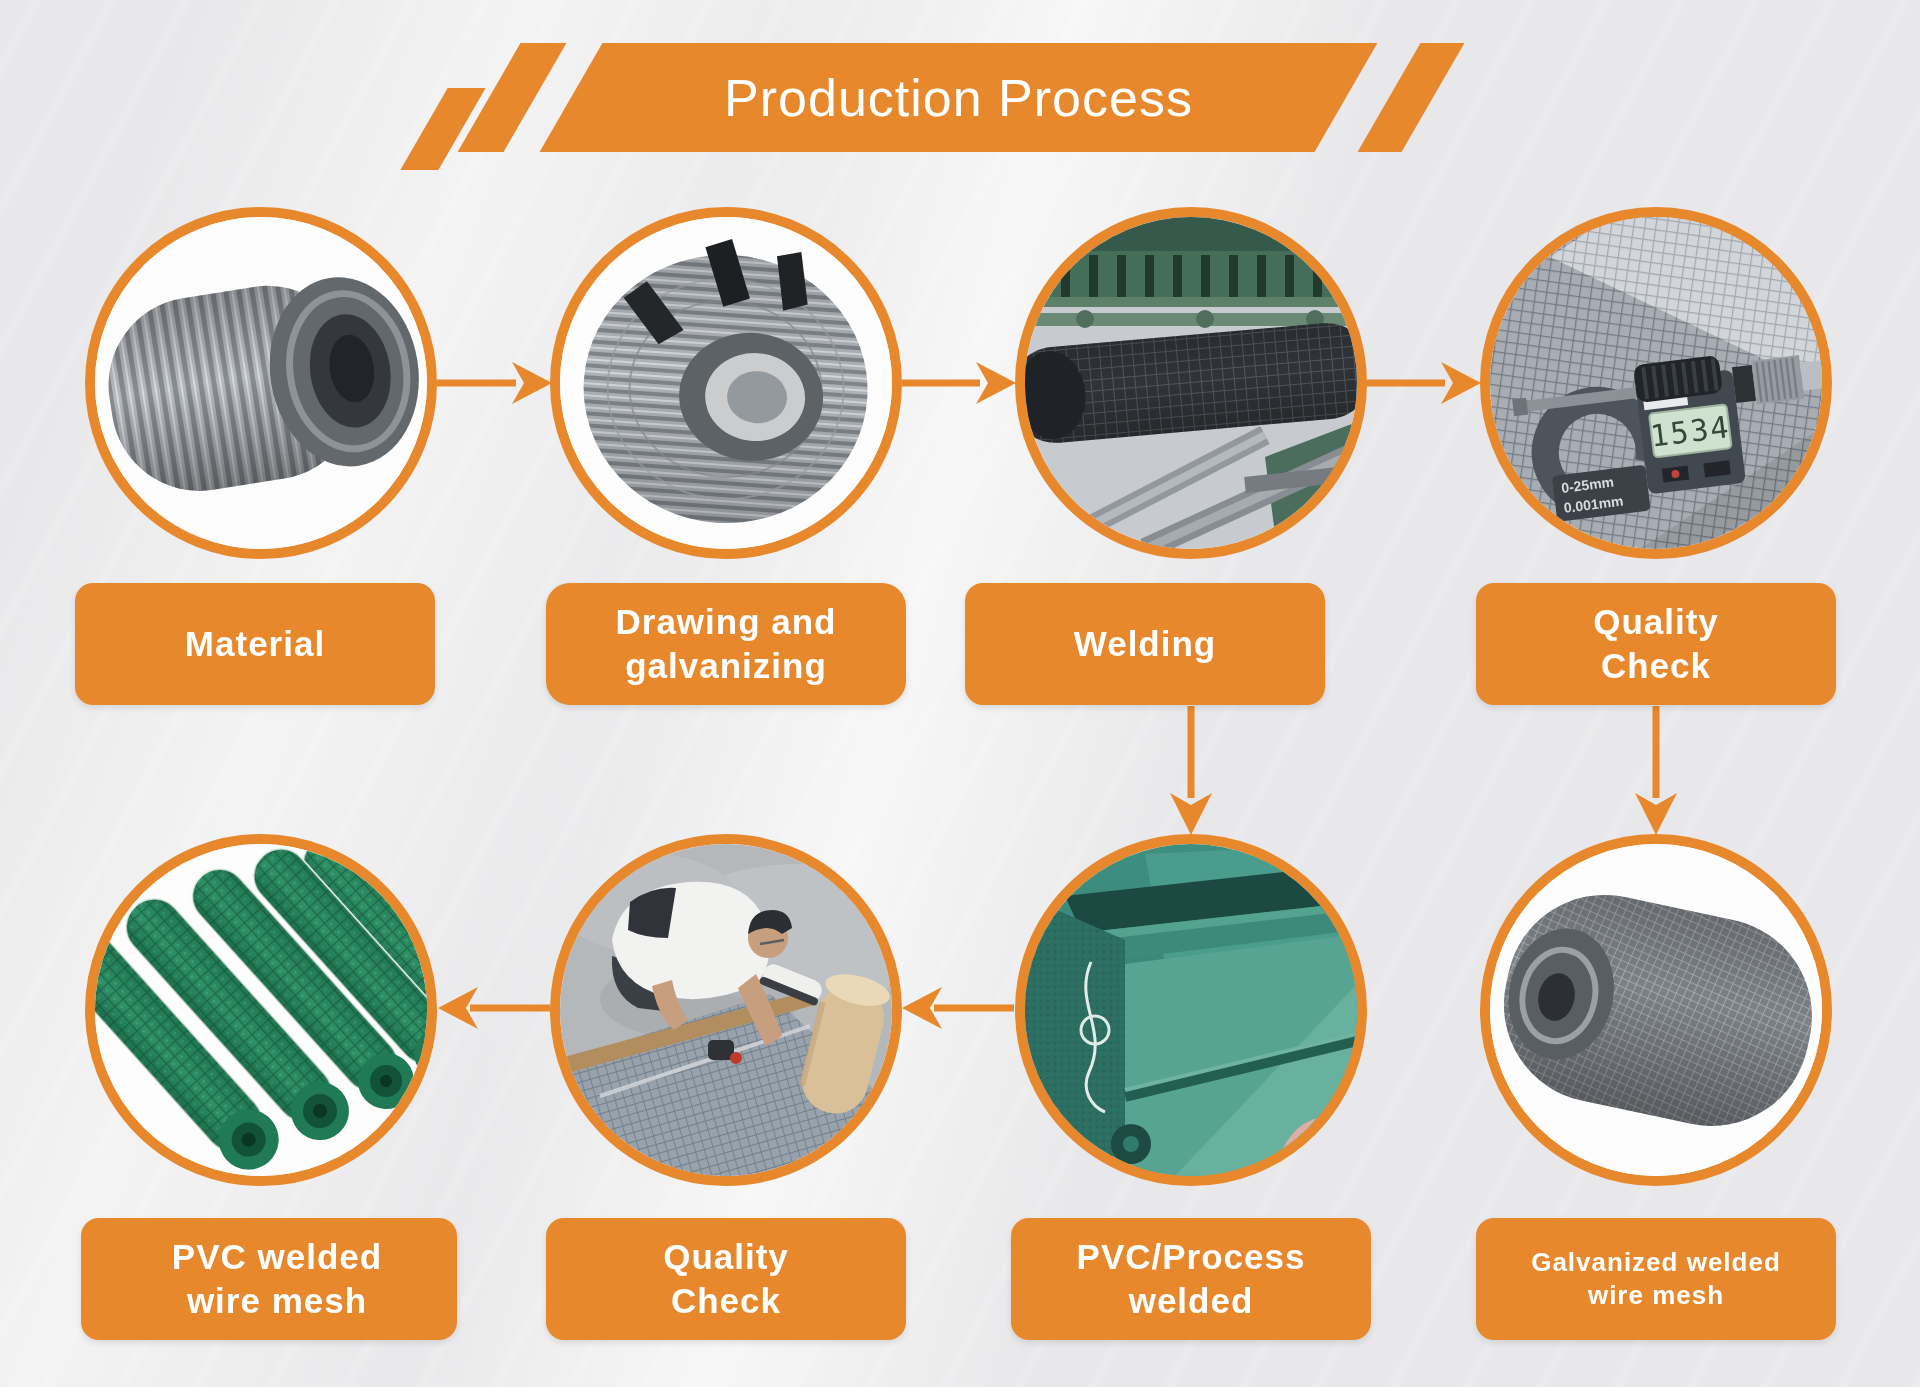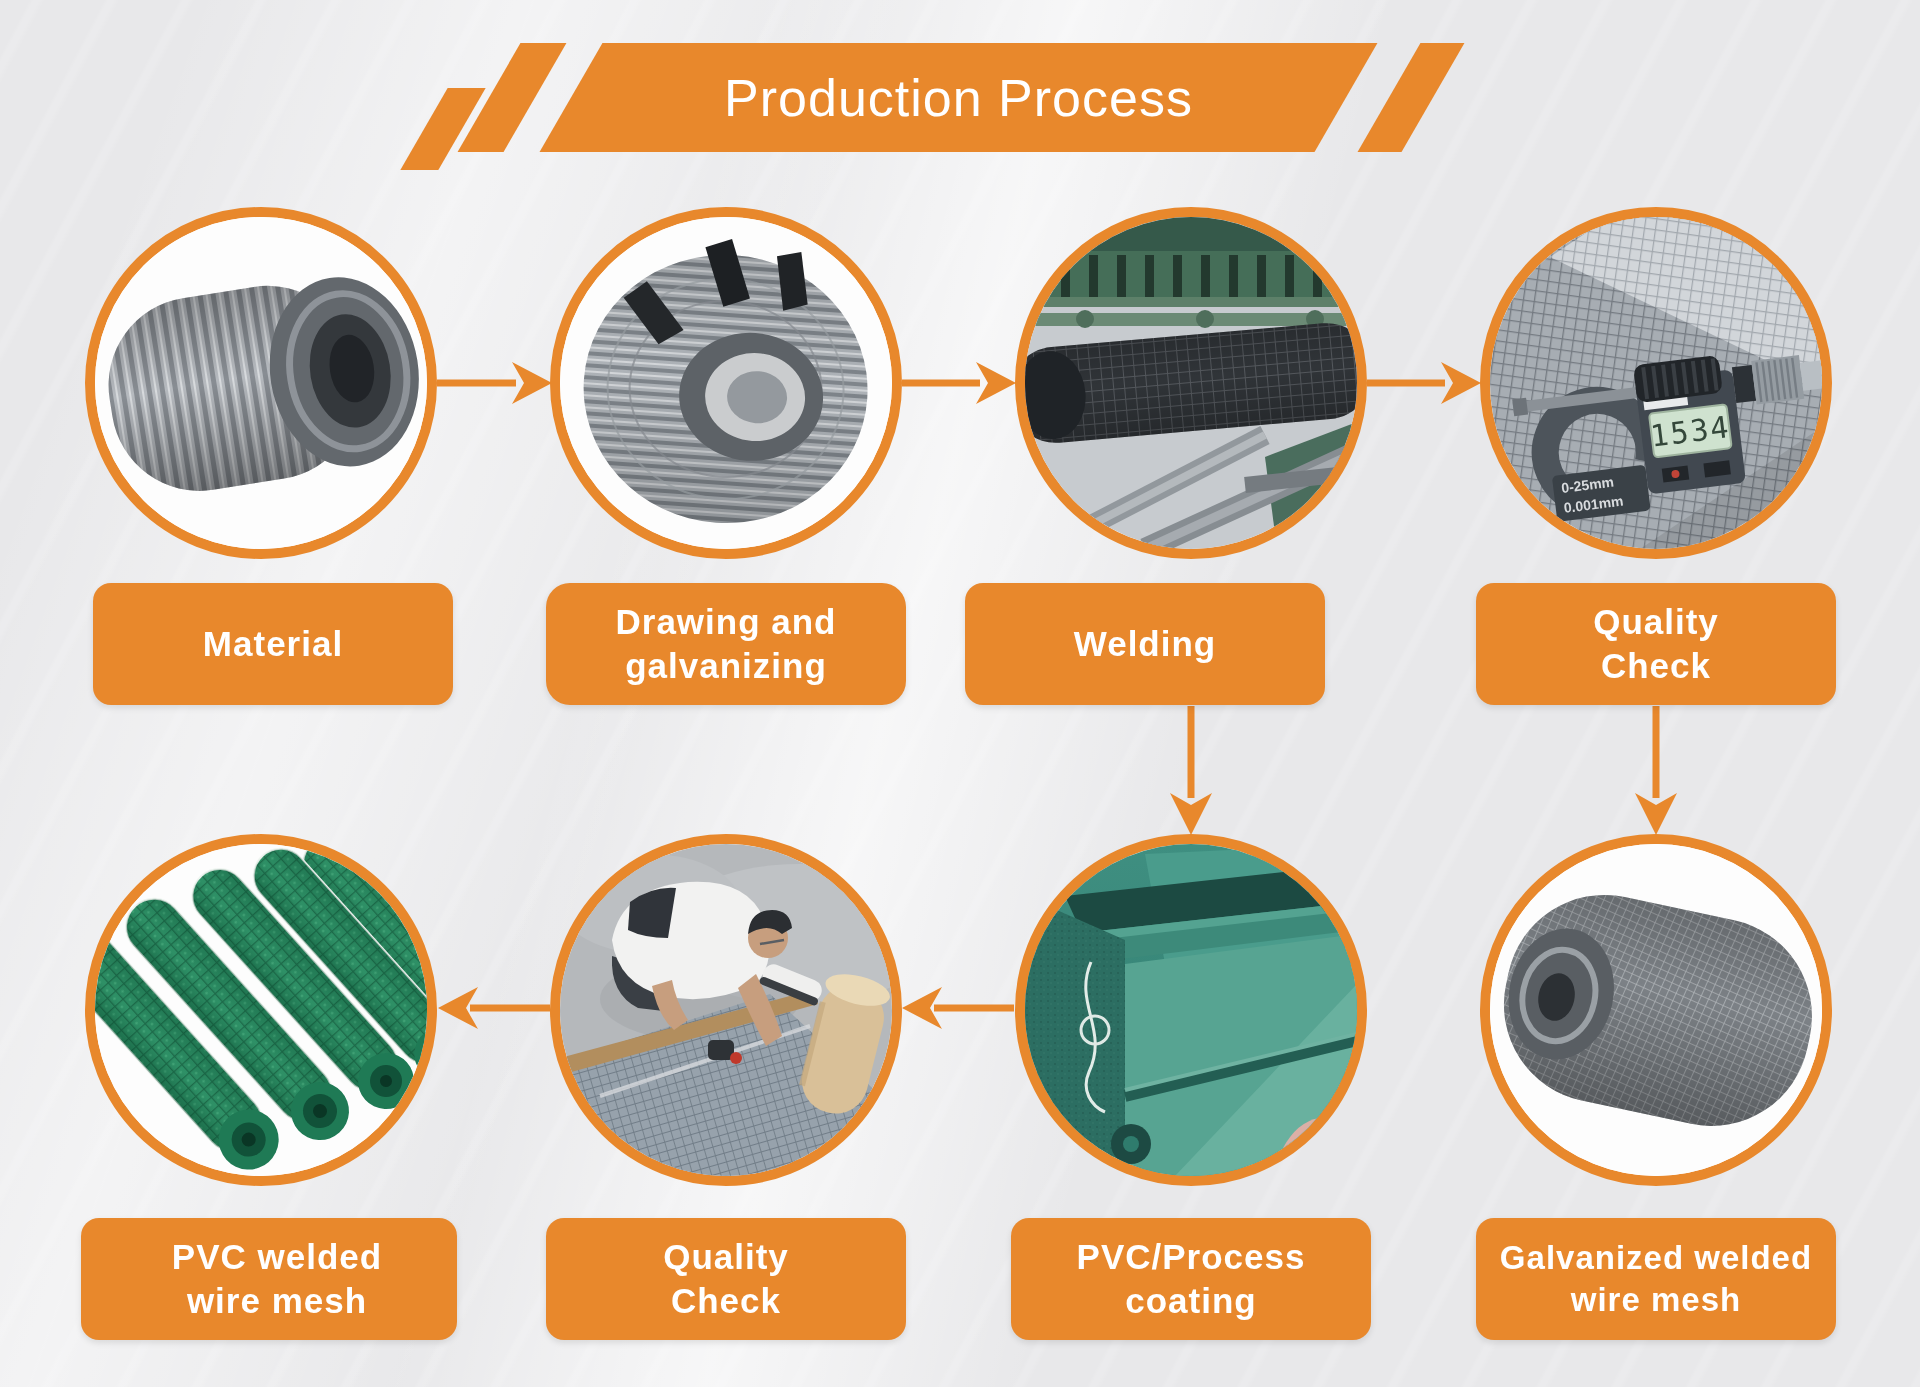--- a/index.html
+++ b/index.html
@@ -366,21 +366,21 @@
       <g transform="rotate(12 166 166)">
         <rect x="14" y="62" width="308" height="208" rx="98" fill="url(#c8m)"></rect>
         <rect x="14" y="62" width="308" height="208" rx="98" fill="url(#c8s)"></rect>
         <ellipse cx="70" cy="170" rx="52" ry="66" fill="#595e63"></ellipse>
         <ellipse cx="68" cy="172" rx="36" ry="46" fill="none" stroke="#9aa0a5" stroke-width="6"></ellipse>
         <ellipse cx="66" cy="174" rx="18" ry="24" fill="#2c3034"></ellipse>
       </g>
     </svg>
   </div>
 
-  <div class="label-box" style="left:93px;top:583px;text-align:right;">
+  <div class="label-box" style="left:75px;top:583px;text-align:right;">
     <span>Material</span>
   </div>
   <div class="label-box" style="left:546px;top:583px;border-radius:24px;">
     <span>Drawing and</span>
     <span>galvanizing</span>
   </div>
   <div class="label-box" style="left:965px;top:583px;">
     <span>Welding</span>
   </div>
   <div class="label-box" style="left:1476px;top:583px;">
@@ -391,19 +391,19 @@
   <div class="label-box" style="left:81px;top:1218px;padding-left:16px;">
     <span>PVC welded</span>
     <span>wire mesh</span>
   </div>
   <div class="label-box" style="left:546px;top:1218px;">
     <span>Quality</span>
     <span>Check</span>
   </div>
   <div class="label-box" style="left:1011px;top:1218px;">
     <span>PVC/Process</span>
-    <span>coating</span>
-  </div>
-  <div class="label-box" style="left:1476px;top:1218px;font-size:33px;">
+    <span>welded</span>
+  </div>
+  <div class="label-box" style="left:1476px;top:1218px;font-size:26px;">
     <span>Galvanized welded</span>
     <span>wire mesh</span>
   </div>
 </div>
 
 </body></html>

